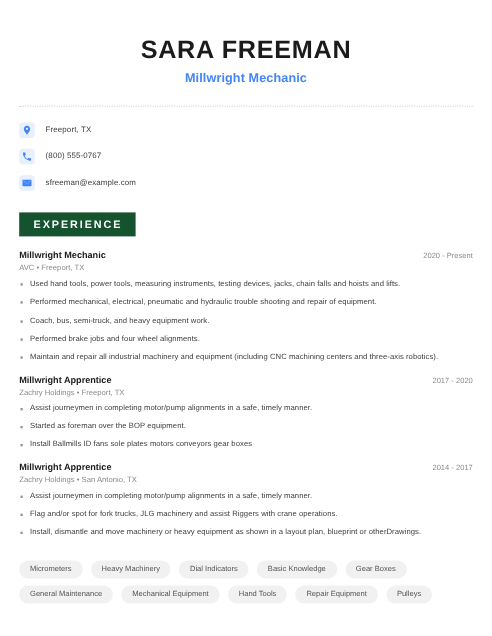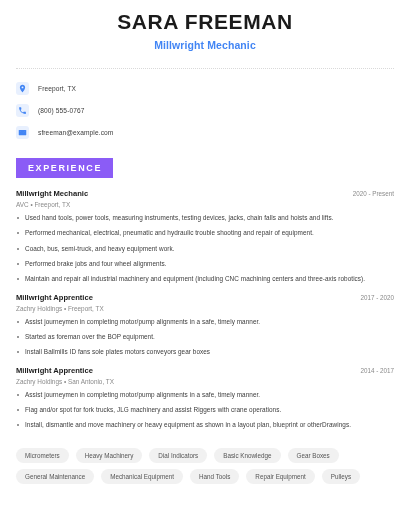--- a/index.html
+++ b/index.html
@@ -18,21 +18,21 @@
     width: 410px;
     height: 530px;
     box-sizing: border-box;
     padding: 0 16px;
     position: relative;
   }
 
   
   .header {
     text-align: center;
-    padding-top: 10px;
+    padding-top: 30px;
   }
   .full-name {
     font-size: 21px;
     font-weight: bold;
     letter-spacing: 0.6px;
     color: #1b1b1b;
     line-height: 1.1;
   }
   .job-title {
     font-size: 10.5px;
@@ -73,21 +73,21 @@
   .contact-text {
     font-size: 6.6px;
     color: #3c3c3c;
     letter-spacing: 0.1px;
   }
 
   
   .section { margin-top: 18px; }
   .section-badge {
     display: inline-block;
-    background: #8b5cf6;
+    background: #14532d;
     color: #ffffff;
     font-size: 9px;
     font-weight: bold;
     letter-spacing: 1.6px;
     padding: 5px 11px 5px 12px;
   }
 
   
   .jobs { margin-top: 11px; }
   .job { margin-bottom: 9px; }

